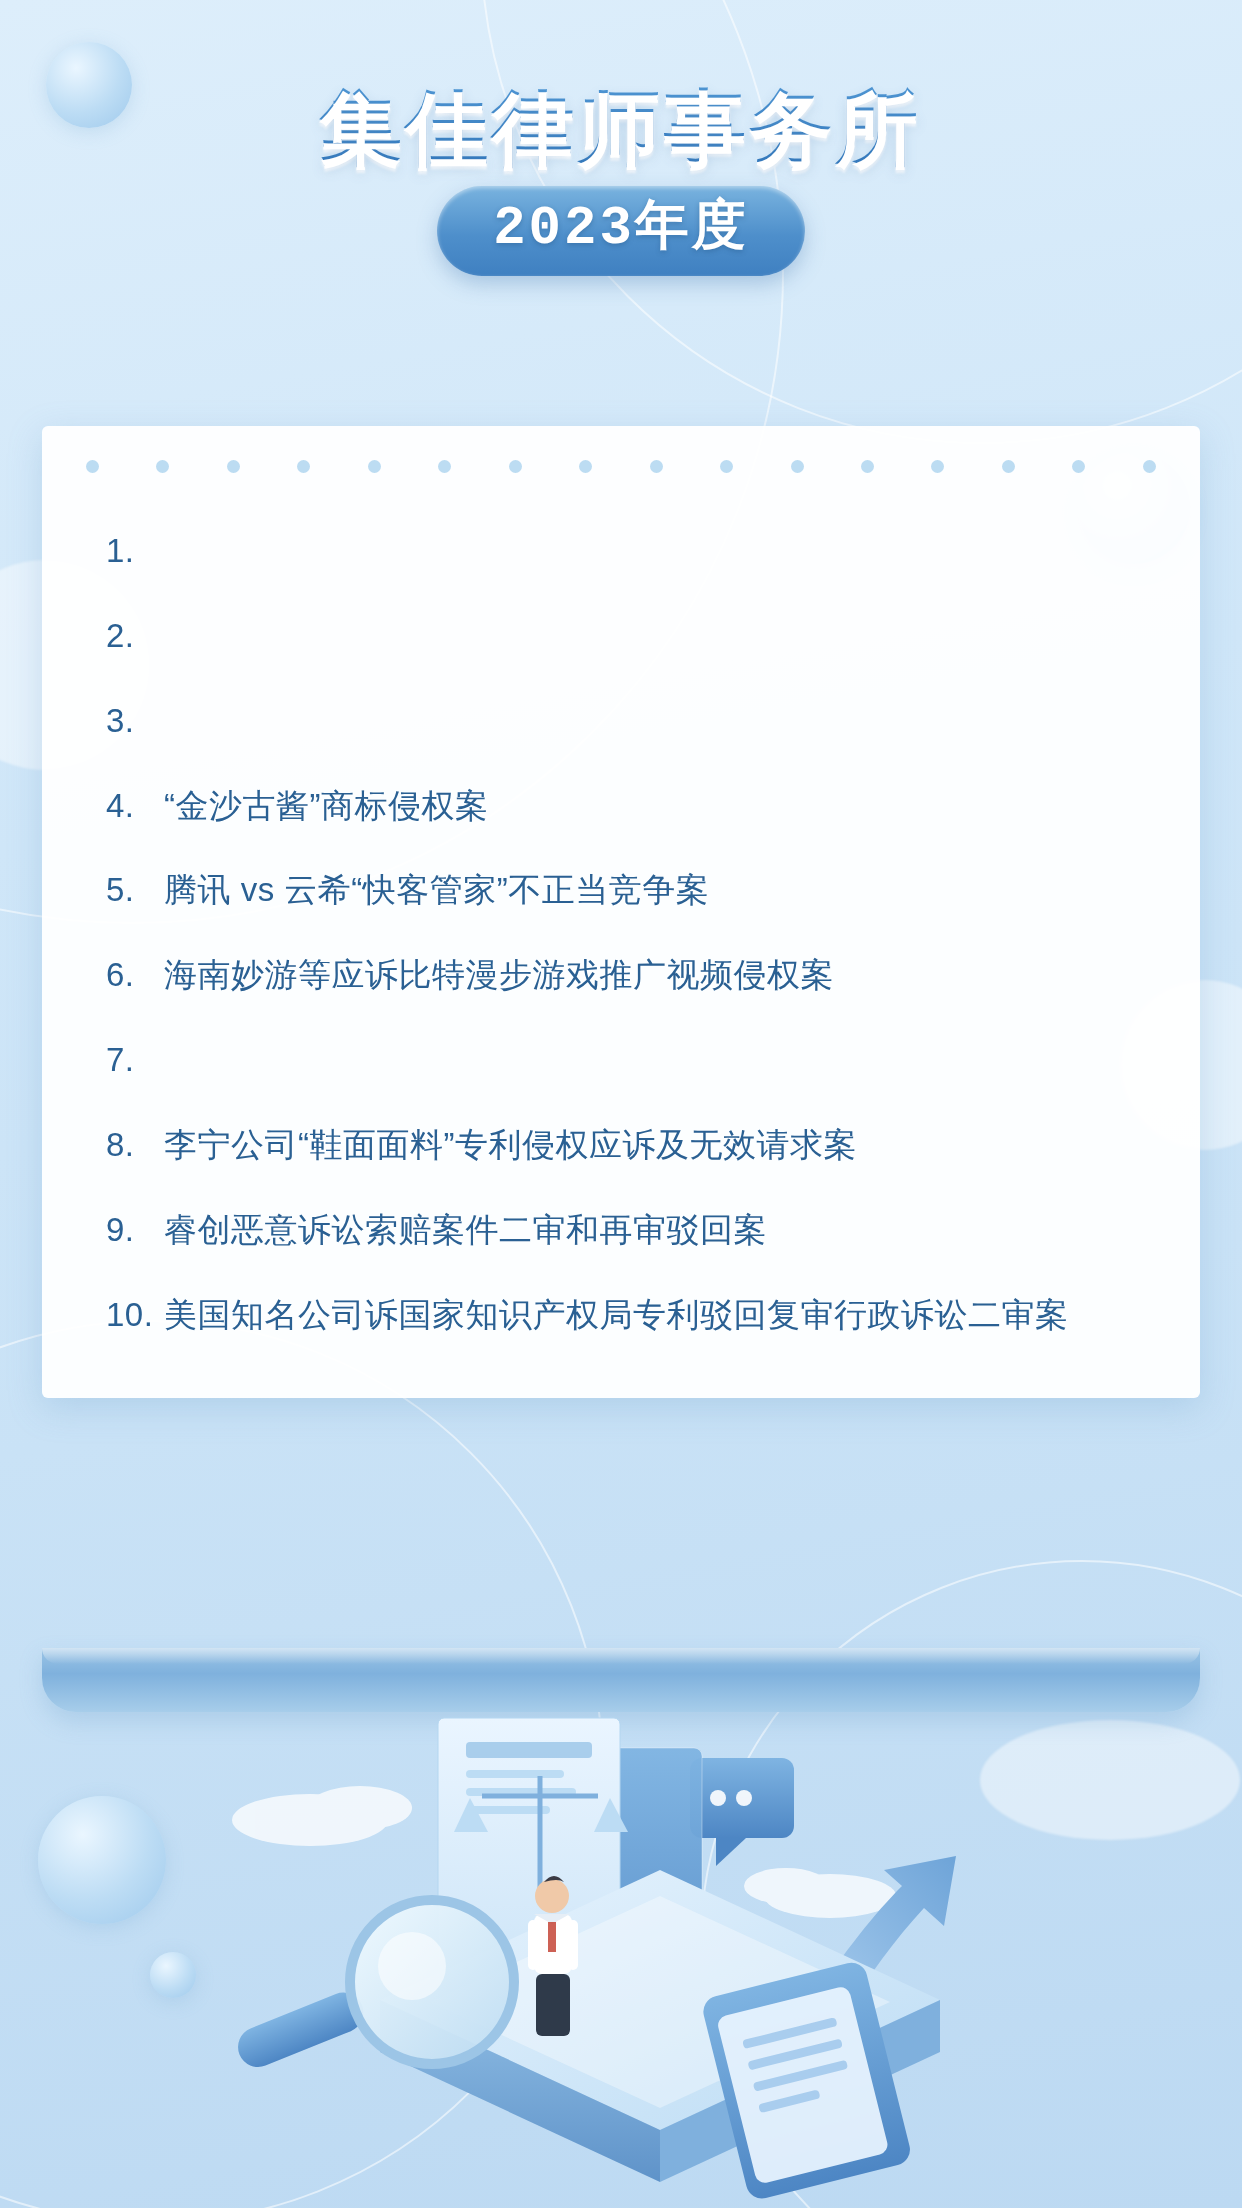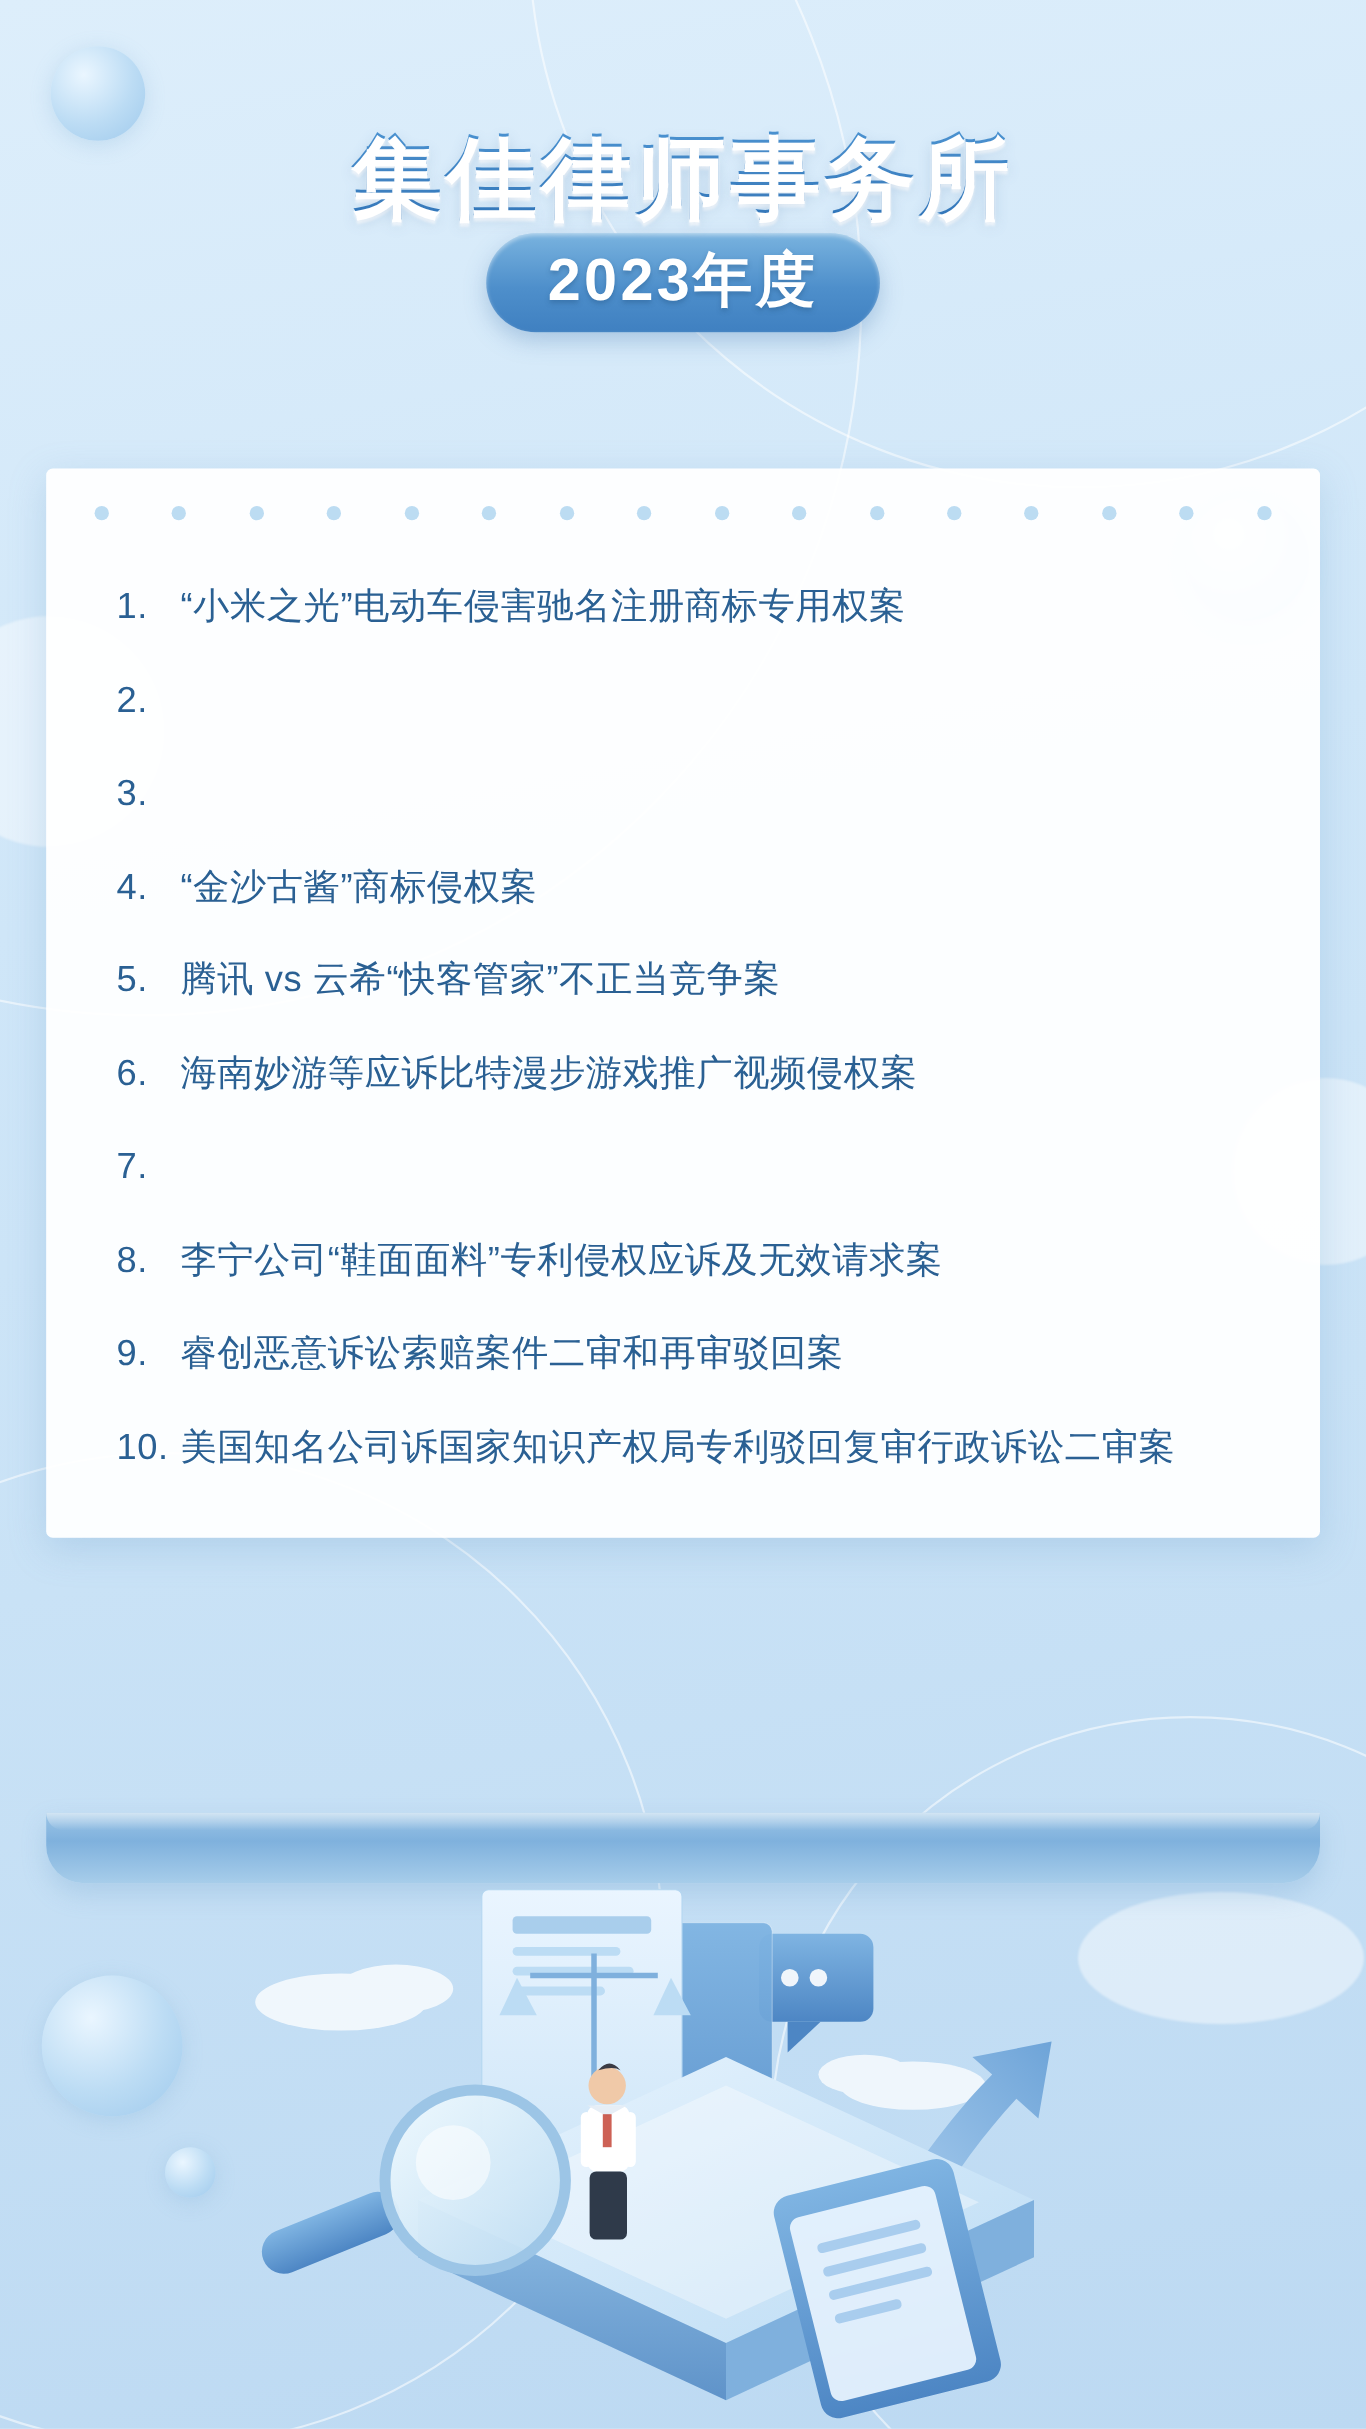--- a/index.html
+++ b/index.html
@@ -49,22 +49,23 @@
     background: rgba(255,255,255,0.45);
     filter: blur(1px);
   }
   .soft-1 { width: 210px; height: 210px; left: -60px; top: 560px; }
   .soft-2 { width: 170px; height: 170px; left: 1120px; top: 980px; }
   .soft-3 { width: 260px; height: 120px; left: 980px; top: 1720px; }
 
   
   .header {
     position: relative;
-    padding-top: 110px;
+    padding-top: 84px;
     text-align: center;
+    font-family: Liberation Mono, monospace;
   }
   .title-line {
     font-size: 82px;
     font-weight: bold;
     letter-spacing: 4px;
     color: #2f7cc4;
     line-height: 1.24;
     text-shadow:
       0 3px 0 #ffffff,
       0 6px 12px rgba(90,140,190,0.30);
@@ -202,21 +203,20 @@
         <span class="dot"></span>
         <span class="dot"></span>
         <span class="dot"></span>
         <span class="dot"></span>
         <span class="dot"></span>
         <span class="dot"></span>
       </div>
     <ul class="case-list" id="case-list">
         <li class="case-item">
           <span class="case-num">1.</span>
-          <span class="case-text">“小米之光”电动车侵害驰名注册商标专用权案</span>
         </li>
         <li class="case-item">
           <span class="case-num">2.</span>
         </li>
         <li class="case-item">
           <span class="case-num">3.</span>
         </li>
         <li class="case-item">
           <span class="case-num">4.</span>
           <span class="case-text">“金沙古酱”商标侵权案</span>

